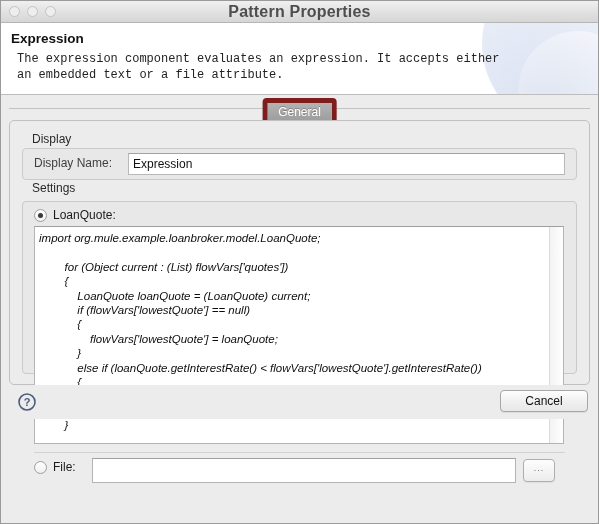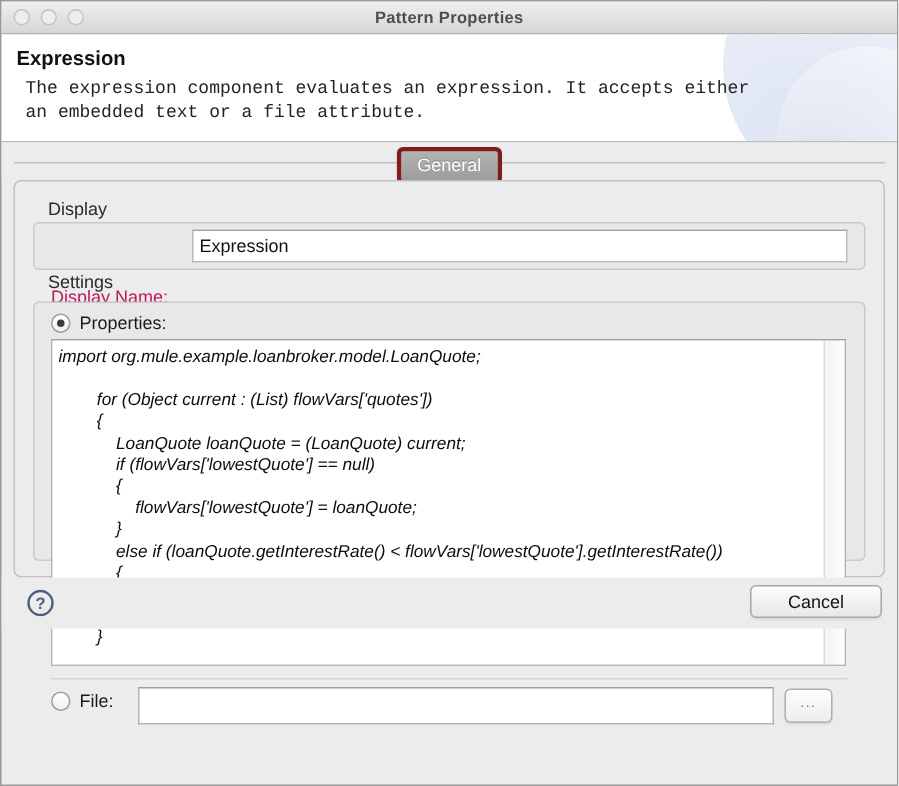--- a/index.html
+++ b/index.html
@@ -43,21 +43,21 @@
     border-radius: 50%;
     background: #eeeeee;
     border: 1px solid #c3c3c3;
     box-sizing: border-box;
   }
   .titlebar-title {
     position: absolute;
     left: 0; right: 0; top: 0;
     line-height: 22px;
     text-align: center;
-    font-size: 11px;
+    font-size: 16px;
     font-weight: bold;
     color: #4e4e4e;
     letter-spacing: 0.2px;
   }
 
   
   .header {
     position: relative;
     height: 72px;
     background: #ffffff;
@@ -117,21 +117,21 @@
     top: 13px;
     height: 1px;
     background: #c2c2c2;
   }
   .tabs {
     position: absolute;
     left: 50%;
     transform: translateX(-50%);
     top: 3px;
     display: flex;
-    border: 3px solid #7f1d1d;
+    border: 5px solid #7f1d1d;
     border-radius: 4px;
     overflow: hidden;
     box-shadow: 0 1px 1px rgba(0,0,0,0.10);
   }
   .tab {
     font-size: 12px;
     padding: 2px 11px 3px 11px;
     line-height: 14px;
     color: #1d1d1d;
     background: linear-gradient(to bottom, #fdfdfd 0%, #ebebeb 100%);
@@ -170,22 +170,21 @@
     border-radius: 4px;
     box-sizing: border-box;
   }
 
   
   .lbl-display  { left: 22px; top: 11px; }
   .box-display  { left: 12px; top: 27px; right: 12px; height: 32px; }
   .field-label {
     position: absolute;
     font-size: 12px;
-    color: #be185d;
-    margin-top: 35px;
+    color: #404040;
   }
   .lbl-display-name { left: 24px; top: 35px; }
   .input-display-name {
     position: absolute;
     left: 118px;
     top: 32px;
     right: 24px;
     height: 22px;
     background: #ffffff;
     border: 1px solid #b9b9b9;
@@ -384,21 +383,21 @@
     <div class="group-label lbl-display">Display</div>
     <div class="group-box box-display"></div>
     <div class="field-label lbl-display-name">Display Name:</div>
     <input class="input-display-name" type="text" value="Expression" style="">
 
     <div class="group-label lbl-settings">Settings</div>
     <div class="group-box box-settings"></div>
 
     <div class="radio-row radio-expression">
       <span class="radio checked"></span>
-      <span class="radio-label">Properties:</span>
+      <span class="radio-label">LoanQuote:</span>
     </div>
 
     <div class="code-wrap">
       <pre class="code-text">import org.mule.example.loanbroker.model.LoanQuote;
 
         for (Object current : (List) flowVars['quotes'])
         {
             LoanQuote loanQuote = (LoanQuote) current;
             if (flowVars['lowestQuote'] == null)
             {

